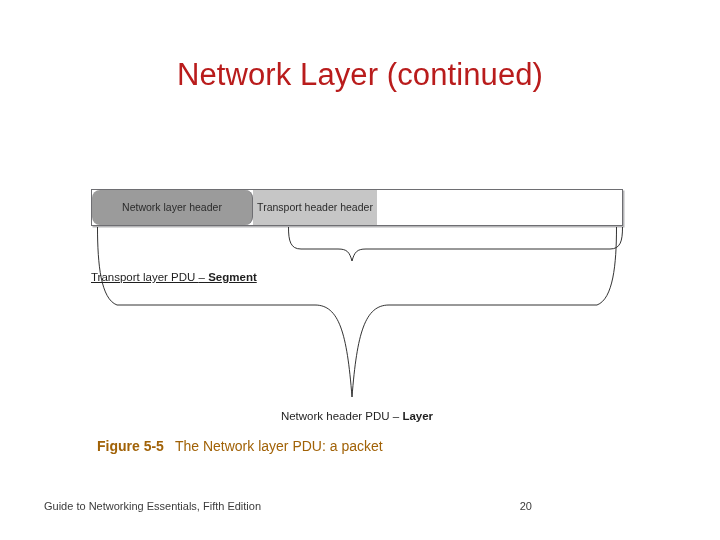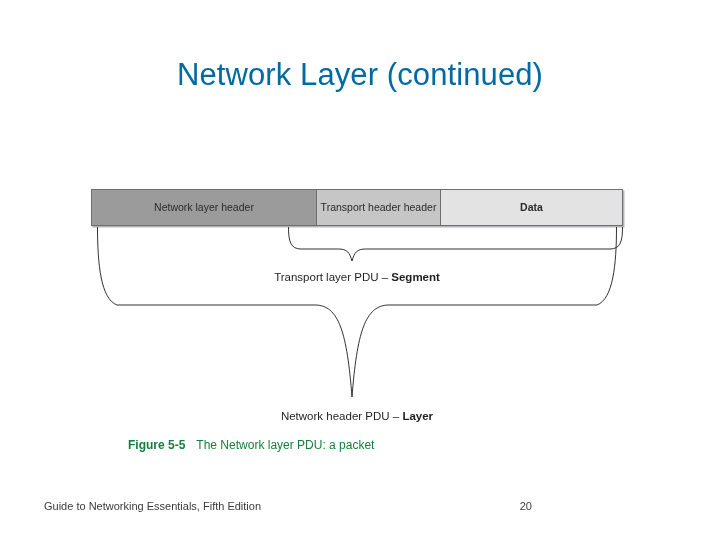--- a/index.html
+++ b/index.html
@@ -66,22 +66,23 @@
     text-align: center;
     font-size: 10.5px;
     color: #2b2b2b;
     line-height: 1.25;
     border-right: 1px solid #6e6e72;
     overflow: hidden;
   }
   .pdu-cell:last-child { border-right: none; }
 
   #cell-network-header {
-    width: 225px;
+    width: 161px;
     background: #9b9b9b;
+    border-radius: 8px;
   }
   #cell-transport-header {
     width: 124px;
     background: #c6c6c6;
   }
   #cell-data {
     flex: 1;
     background: #e3e3e3;
     font-weight: bold;
   }
@@ -100,46 +101,45 @@
     stroke: #1c1c1c;
     stroke-width: 0.9;
   }
 
   
   #label-segment {
     position: absolute;
     left: 0;
     top: 82px;
     width: 532px;
+    font-size: 11.5px;
+    color: #1f1f1f;
+    white-space: nowrap;
+    text-decoration: underline;
+  }
+  #label-packet {
+    position: absolute;
+    left: 0;
+    top: 221px;
+    width: 532px;
     text-align: center;
     font-size: 11.5px;
     color: #1f1f1f;
     white-space: nowrap;
   }
-  #label-packet {
-    position: absolute;
-    left: 0;
-    top: 221px;
-    width: 532px;
-    text-align: center;
-    font-size: 11.5px;
-    color: #1f1f1f;
-    white-space: nowrap;
-  }
   .label-bold { font-weight: bold; }
 
   
   #figure-caption {
     position: absolute;
     left: 6px;
     top: 249px;
-    font-size: 12px;
-    color: #15803d;
-    white-space: nowrap;
-    margin-left: 31px;
+    font-size: 14px;
+    color: #a16207;
+    white-space: nowrap;
   }
   #caption-number {
     font-weight: bold;
     margin-right: 11px;
   }
 
   
   #footer {
     position: absolute;
     left: 0;
@@ -161,28 +161,27 @@
     top: 0;
     font-size: 11px;
     color: #3b3b3b;
   }
 </style>
 </head>
 <body>
 
 <div id="slide" style="background: rgb(255, 255, 255);">
 
-  <div id="slide-title" style="color: #0369a1;">Network Layer (continued)</div>
+  <div id="slide-title" style="color: #b91c1c;">Network Layer (continued)</div>
 
   <div id="figure-block">
 
     <div id="pdu-table">
       <div class="pdu-cell" id="cell-network-header" style="background: rgb(155, 155, 155);">Network layer header</div>
       <div class="pdu-cell" id="cell-transport-header" style="background: rgb(198, 198, 198);">Transport header header</div>
-      <div class="pdu-cell" id="cell-data" style="background: rgb(227, 227, 227); font-weight: bold;">Data</div>
     </div>
 
     <svg id="brace-layer" viewBox="0 0 532 230" preserveAspectRatio="none">
 
       <path d="M 197.5 2
                C 197.5 16, 199.5 24, 210 24
                L 247 24
                C 256 24, 258.5 27, 261 36
                C 263.5 27, 266 24, 275 24
                L 519 24

